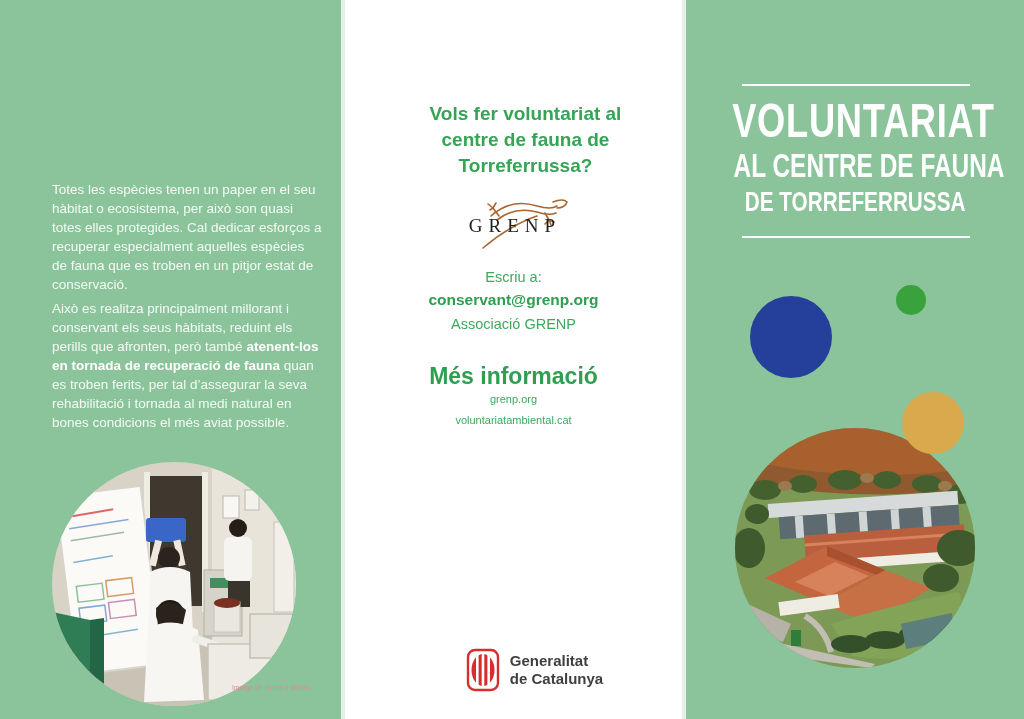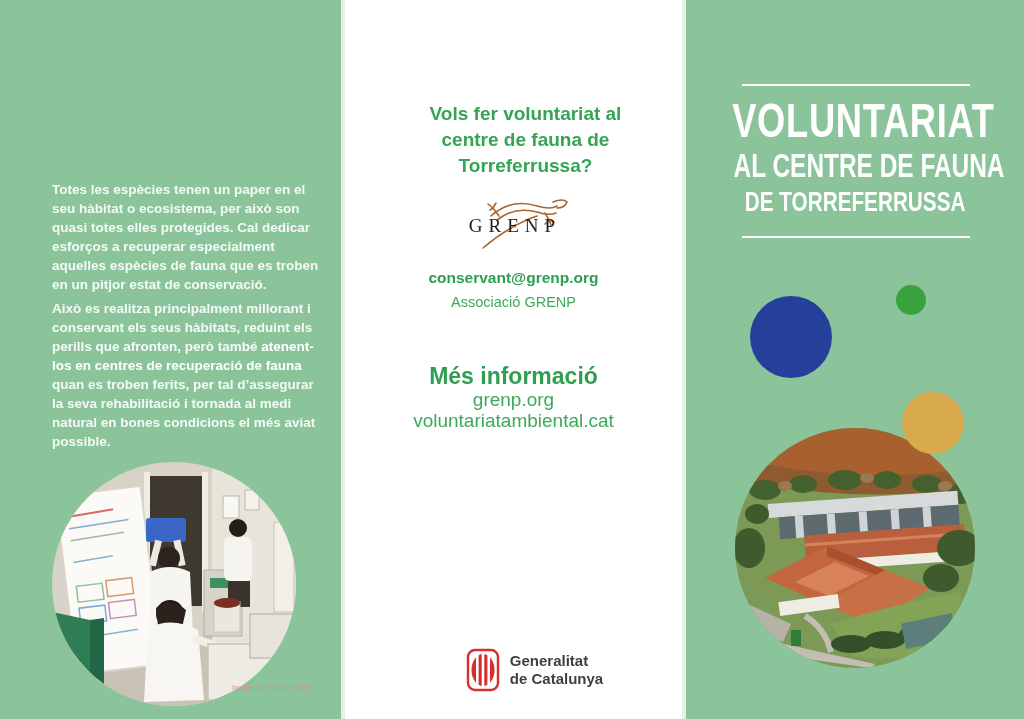--- a/index.html
+++ b/index.html
@@ -18,21 +18,21 @@
   .fold-2{left:682px;}
 
   
   .lp-title{
     position:absolute;left:52px;top:44px;width:268px;
     color:#ffffff;font-size:21px;line-height:28px;font-weight:bold;
     letter-spacing:.4px;
   }
   .lp-para{
     position:absolute;left:52px;width:270px;
-    color:#f4faf6;font-size:13.5px;line-height:19px;font-weight:700;
+    color:#f4faf6;font-size:13.5px;line-height:19px;font-weight:400;
   }
   .lp-para b{color:#ffffff;}
   .lp-para-1{top:166px;}
   .lp-para-2{top:285px;}
   .photo-circle{
     position:absolute;border-radius:50%;overflow:hidden;
   }
   .lp-photo{left:52px;top:462px;width:244px;height:244px;}
   .lp-caption{
     position:absolute;left:232px;top:684px;width:80px;
@@ -44,21 +44,21 @@
     position:absolute;left:345px;top:101px;width:337px;text-align:center;
     color:#35a455;font-size:19px;line-height:26px;font-weight:bold;margin-left:12px;
   }
   .mp-logo{position:absolute;left:453px;top:186px;width:124px;height:66px;}
   .mp-contact{position:absolute;left:345px;top:266px;width:337px;text-align:center;color:#3ea85d;}
   .mp-contact .label{font-size:14.5px;line-height:22px;}
   .mp-contact .email{font-size:15.5px;line-height:24px;font-weight:bold;color:#2f9e50;}
   .mp-contact .org{font-size:14.5px;line-height:25px;}
   .mp-info{position:absolute;left:345px;top:363px;width:337px;text-align:center;color:#3ea85d;}
   .mp-info .title{font-size:23px;line-height:26px;font-weight:bold;color:#2f9e50;}
-  .mp-info .link{font-size:19px;line-height:21px;text-align:center;}
+  .mp-info .link{font-size:11px;line-height:21px;text-align:center;}
   .mp-footer{
     position:absolute;left:345px;top:648px;width:379px;
     display:flex;align-items:center;justify-content:center;gap:10px;
   }
   .mp-footer .wordmark{
     color:#3f3f3f;font-size:15px;line-height:18px;font-weight:bold;
   }
 
   
   .rp-rule{position:absolute;height:2px;background:#ffffff;}
@@ -82,21 +82,21 @@
 
   <div class="panel-green panel-left"></div>
   <div class="fold fold-1"></div>
   <div class="panel-white"></div>
   <div class="fold fold-2"></div>
   <div class="panel-green panel-right"></div>
 
 
   <p class="lp-para lp-para-1">Totes les espècies tenen un paper en el seu hàbitat o ecosistema, per això son quasi totes elles protegides. Cal dedicar esforços a recuperar especialment aquelles espècies de fauna que es troben en un pitjor estat de conservació.</p>
 
-  <p class="lp-para lp-para-2"><span>Això es realitza principalment millorant i conservant els seus hàbitats, reduint els perills que afronten, però també </span><b>atenent-los en centres de recuperació de fauna</b><span> quan es troben ferits, per tal d’assegurar la seva rehabilitació i tornada al medi natural en bones condicions el més aviat possible.</span></p>
+  <p class="lp-para lp-para-2"><span>Això es realitza principalment millorant i conservant els seus hàbitats, reduint els perills que afronten, però també </span><b>atenent-los en tornada de recuperació de fauna</b><span> quan es troben ferits, per tal d’assegurar la seva rehabilitació i tornada al medi natural en bones condicions el més aviat possible.</span></p>
 
   <div class="photo-circle lp-photo">
     <svg width="244" height="244" viewBox="0 0 244 244">
       <rect width="244" height="244" fill="#d9d3c7"></rect>
       <polygon points="0,190 244,165 244,244 0,244" fill="#c9c3b6"></polygon>
 
       <rect x="160" y="0" width="84" height="244" fill="#e8e4da"></rect>
       <rect x="171" y="34" width="16" height="22" fill="#f8f7f4" stroke="#bcb8ae" stroke-width="1"></rect>
       <rect x="193" y="28" width="14" height="20" fill="#f3f1ec" stroke="#bcb8ae" stroke-width="1"></rect>
       <rect x="222" y="60" width="20" height="90" fill="#f2efe9" stroke="#c5c1b7" stroke-width="1"></rect>
@@ -168,20 +168,21 @@
 
         <path d="M46,30 L40,22 M40,22 L35,18 M40,22 L37,24 M40,22 L43,17"></path>
 
         <path d="M92,27 L96,34 M96,34 L92,38 M96,34 L98,39 M96,34 L101,36"></path>
       </g>
       <text x="62" y="46" text-anchor="middle" font-family="Liberation Serif, serif" font-size="19" letter-spacing="6" fill="#1f1f1f">GRENP</text>
     </svg>
   </div>
 
   <div class="mp-contact">
+    <div class="label">Escriu a:</div>
     <div class="email">conservant@grenp.org</div>
     <div class="org">Associació GRENP</div>
   </div>
 
   <div class="mp-info">
     <div class="title">Més informació</div>
     <div class="link">grenp.org</div>
     <div class="link">voluntariatambiental.cat</div>
   </div>
 

